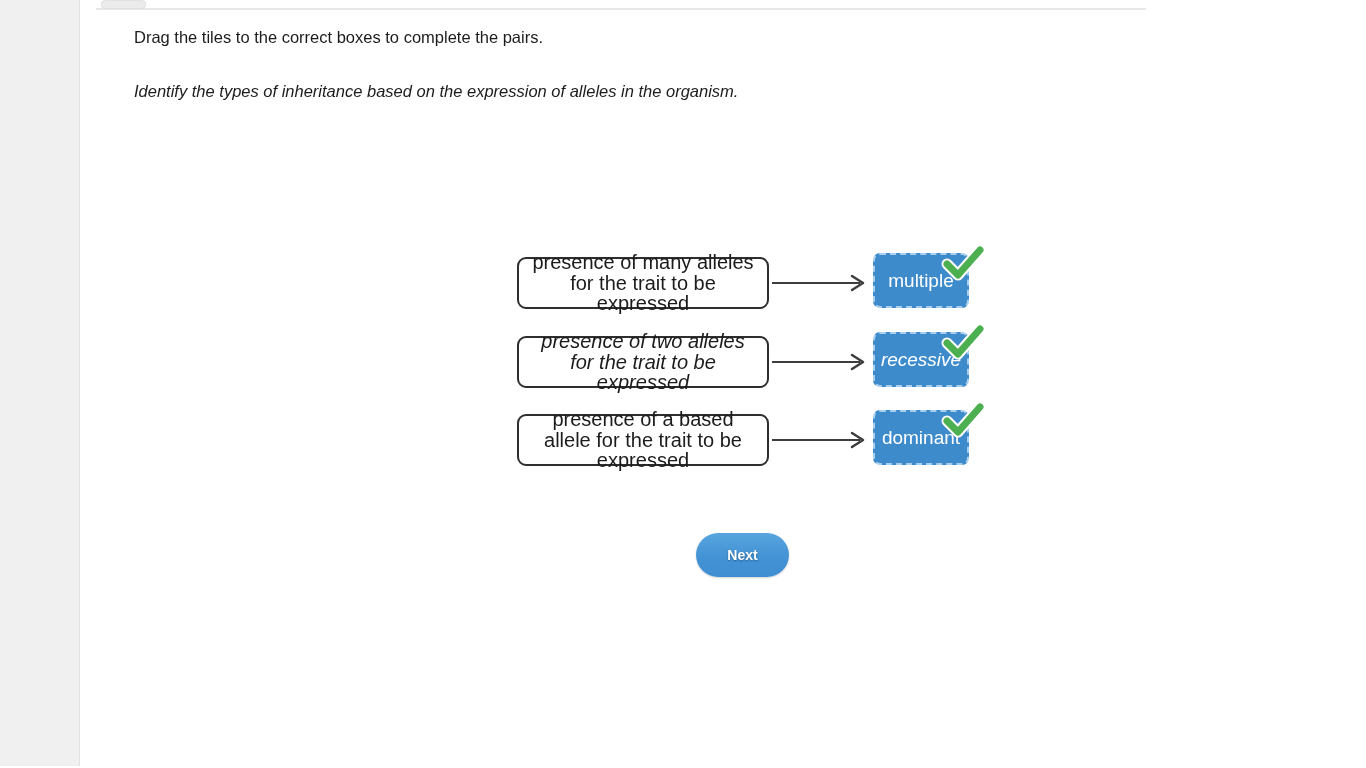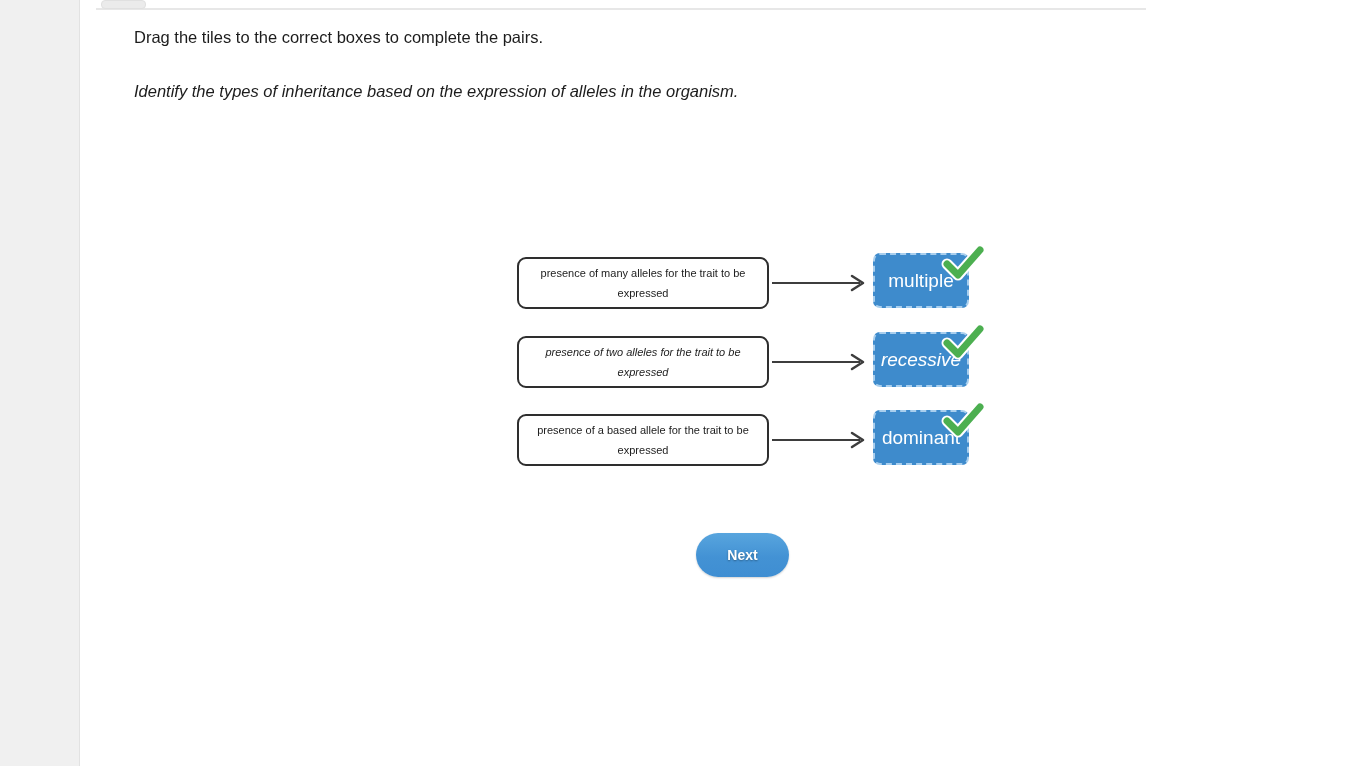--- a/index.html
+++ b/index.html
@@ -32,21 +32,21 @@
   
   .pair-row { position: absolute; left: 517px; width: 470px; height: 58px; }
   .pair-row.r1 { top: 253px; }
   .pair-row.r2 { top: 332px; font-style: italic; }
   .pair-row.r3 { top: 410px; }
 
   .desc-box {
     position: absolute; left: 0; top: 4px; width: 252px; height: 52px;
     background: #ffffff; border: 2px solid #2e2e2e; border-radius: 9px;
     display: flex; align-items: center; justify-content: center;
-    text-align: center; font-size: 11px; line-height: 20.5px; color: #1c1c1c;
+    text-align: center; font-size: 20px; line-height: 20.5px; color: #1c1c1c;
     padding: 0 12px;
   }
 
   .arrow { position: absolute; left: 254px; top: 20px; width: 100px; height: 20px; }
 
   .tile {
     position: absolute; left: 356px; top: 0; width: 96px; height: 55px;
     background: #3e8bcc; border: 2px dashed #a9cfee; border-radius: 7px;
     display: flex; align-items: center; justify-content: center;
     color: #ffffff; font-size: 19px; white-space: nowrap; cursor: grab;

